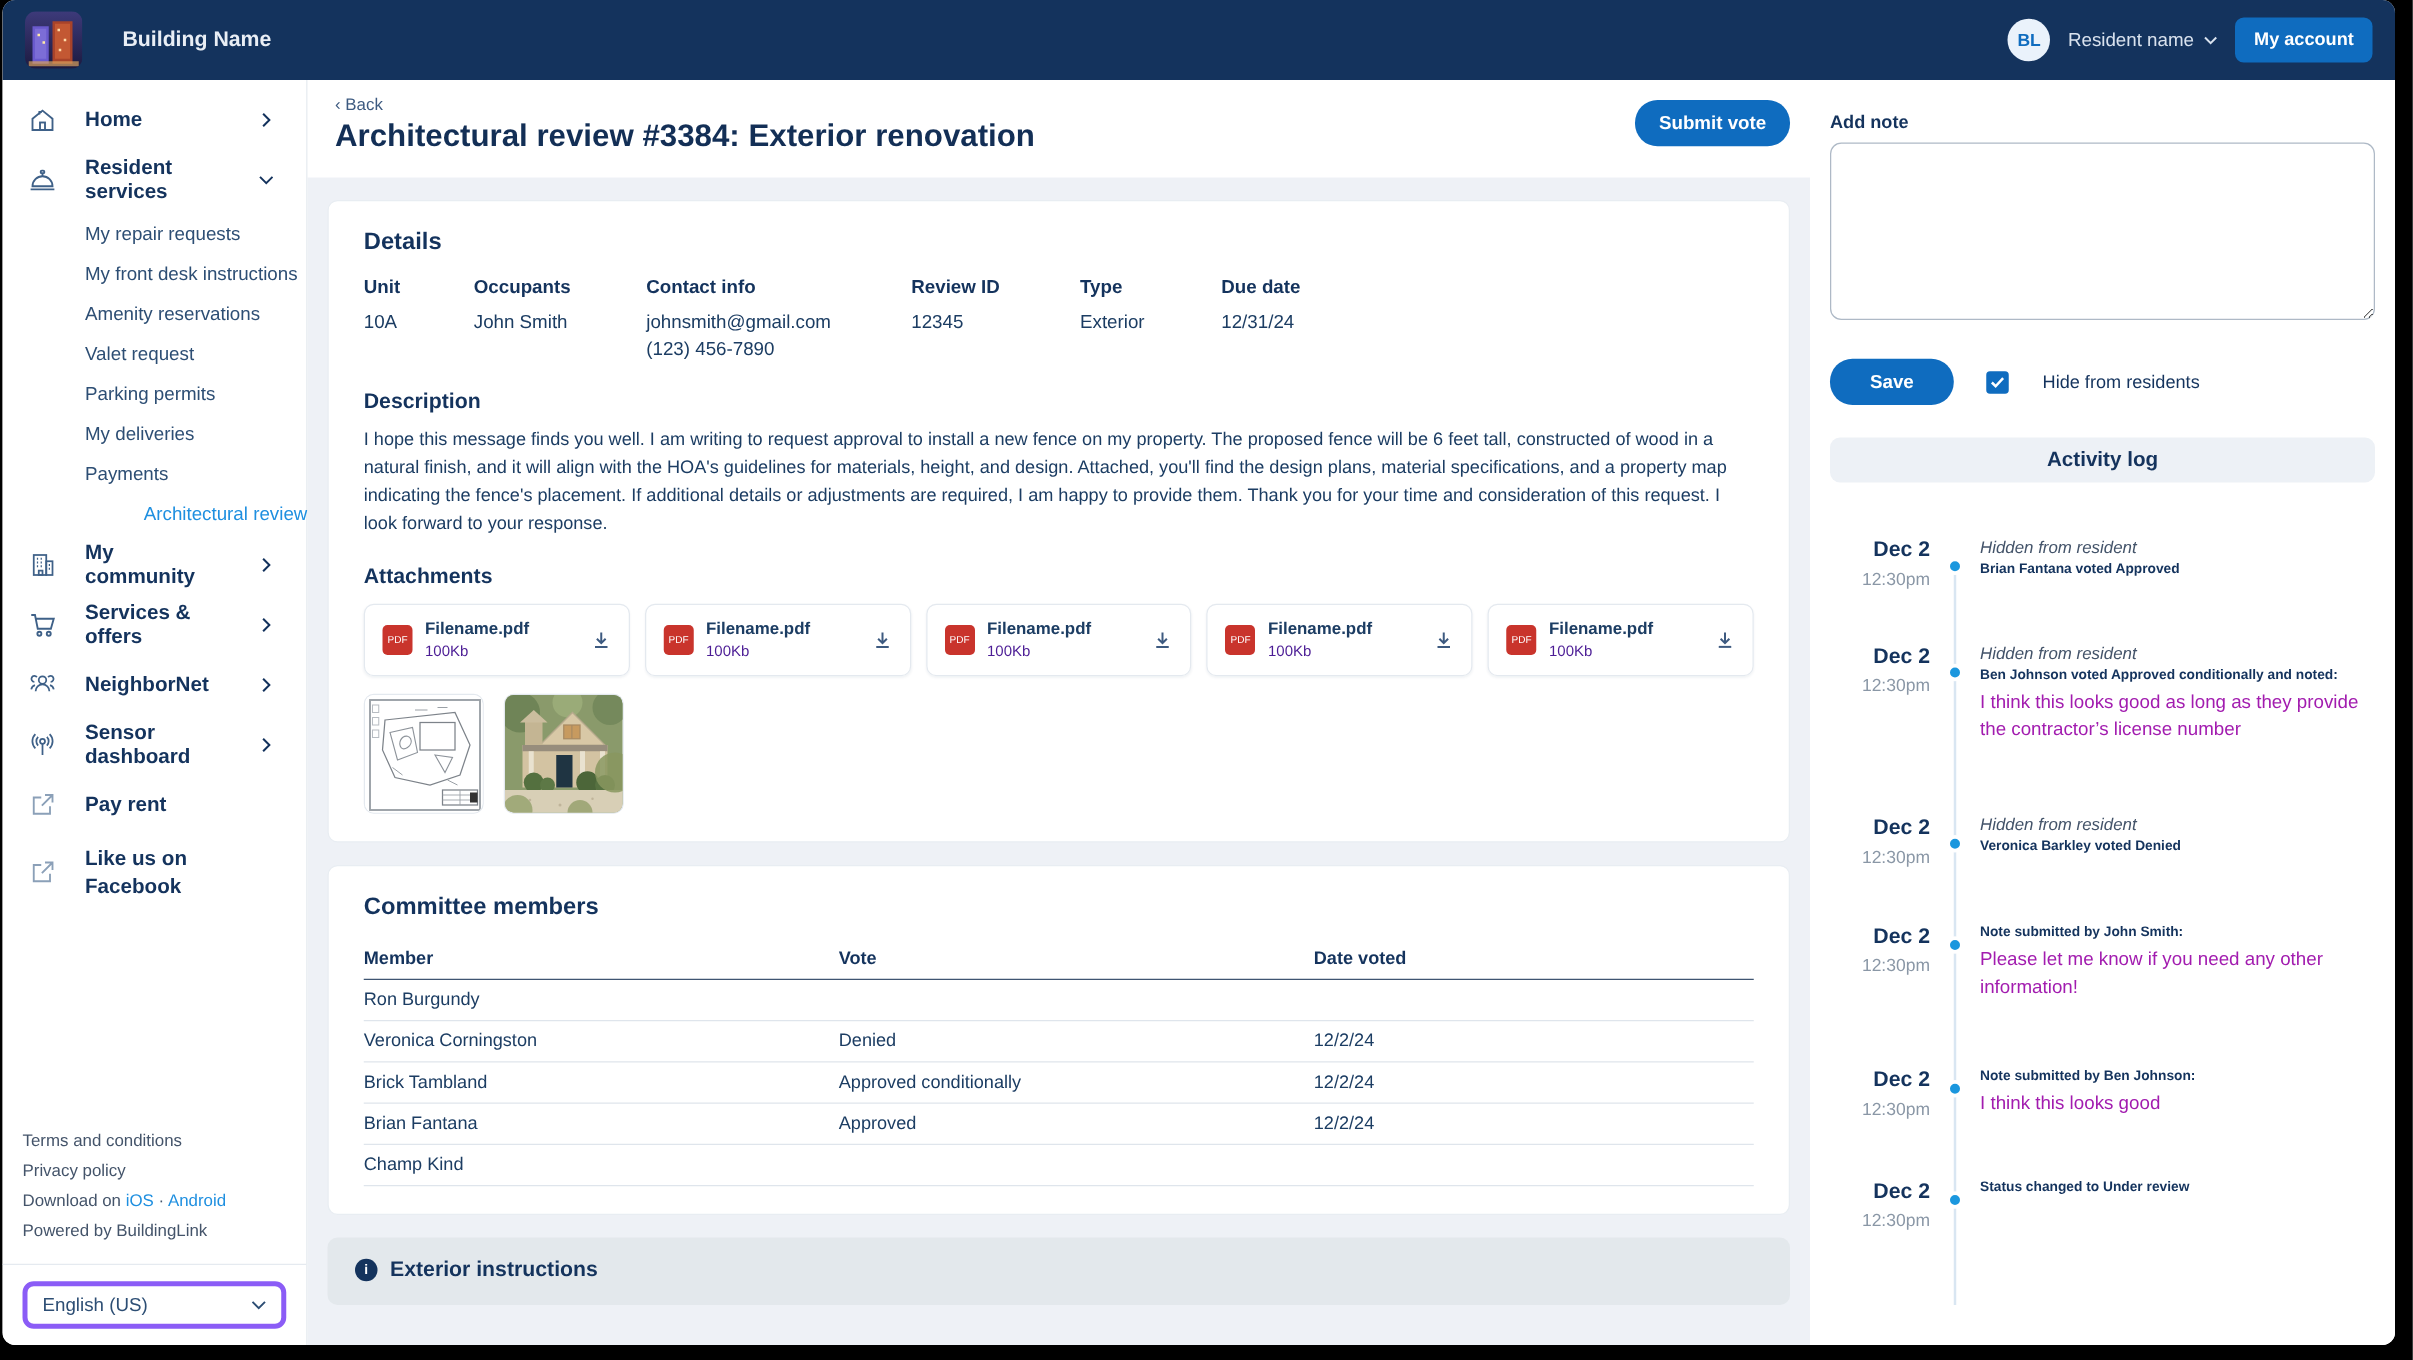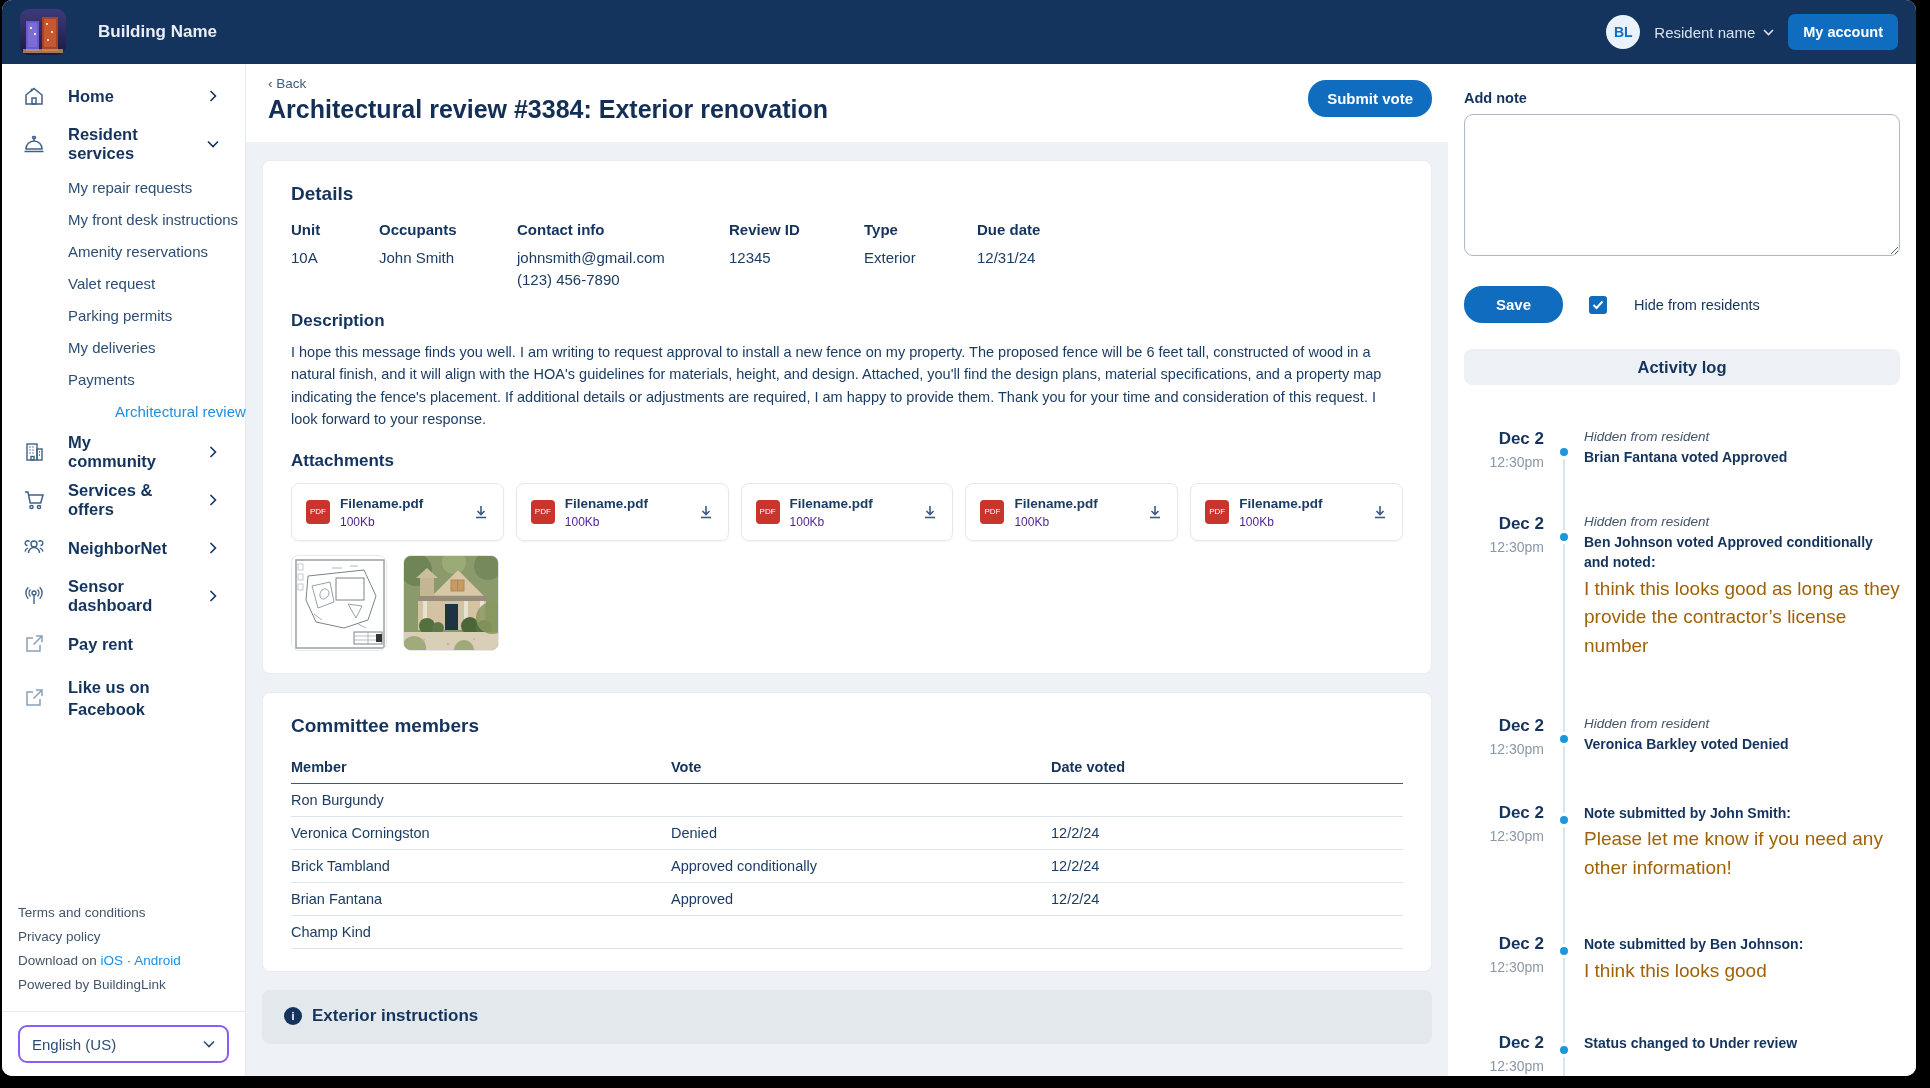--- a/index.html
+++ b/index.html
@@ -32,21 +32,21 @@
   .nav-label.two-line { line-height:1.35; }
   .chev { color:#14335d; }
   .sub-list { padding:4px 0 0 66px; }
   .sub-item { height:32px; line-height:32px; font-size:15px; color:#2d4e74; cursor:pointer; white-space:nowrap; }
   .sub-item.active { color:#1e8fe0;margin-left:47px; }
   .sidebar-footer { margin-top:auto; }
   .foot-links { padding:12px 16px 14px 16px; }
   .foot-link { font-size:13.5px; color:#44546a; line-height:24px; cursor:pointer; }
   .foot-link .lnk { color:#1e8fe0; cursor:pointer; }
   .lang-wrap { border-top:1px solid #e5eaf0; padding:13px 16px; }
-  .lang-select { height:38px; border:2px solid #8b5cf6; border-radius:9px; display:flex;
+  .lang-select { height:38px; border:4px solid #8b5cf6; border-radius:9px; display:flex;
                  align-items:center; padding:0 12px; font-size:15px; color:#2d4e74; cursor:pointer; }
   .lang-select .chev-d { margin-left:auto; }
 
   
   .main { position:absolute; left:244px; top:64px; bottom:0; width:1202px; background:#eef1f6; overflow:hidden; }
   .main-head { background:#fff; height:78px; padding:12px 16px 0 22px; position:relative; }
   .back { font-size:13.5px; color:#3d5a80; cursor:pointer; }
   .page-title { font-size:25px; font-weight:700; color:#132f56; margin-top:4px; }
   .submit-vote { position:absolute; right:16px; top:16px; font-size:15px; font-weight:700;
                  padding:10px 19px; border-radius:18px; }
@@ -106,22 +106,22 @@
   .log-entry:nth-child(5){ margin-bottom:48px; }
   .log-date-col { text-align:right; padding-right:4px; }
   .log-date { font-size:17px; font-weight:700; color:#14335d; }
   .log-time { font-size:14px; color:#8a97a6; margin-top:5px; }
   .dot-col { display:flex; justify-content:center; }
   .dot { width:14px; height:14px; border-radius:50%; background:#1b97de; border:3px solid #fff;
          position:relative; z-index:1; margin-top:10px; }
   .dot.lower { margin-top:16px; }
   .log-content { max-width:332px; padding-left:4px; }
   .log-hidden { font-size:13.5px; font-style:italic; color:#44546a; margin-bottom:3px; }
-  .log-bold { font-size:14px; font-weight:700; color:#14335d; line-height:1.45; }
-  .log-note { font-size:19px; color:#a16207; line-height:1.5; margin-top:2px; }
+  .log-bold { font-size:11px; font-weight:700; color:#14335d; line-height:1.45; }
+  .log-note { font-size:15px; color:#a21caf; line-height:1.5; margin-top:2px; }
   .opt:empty { display:none; }
 </style>
 </head>
 <body>
 
 <div class="app">
 
   <div class="topbar">
     <div class="logo">
       <svg width="46" height="46" viewBox="0 0 46 46">

